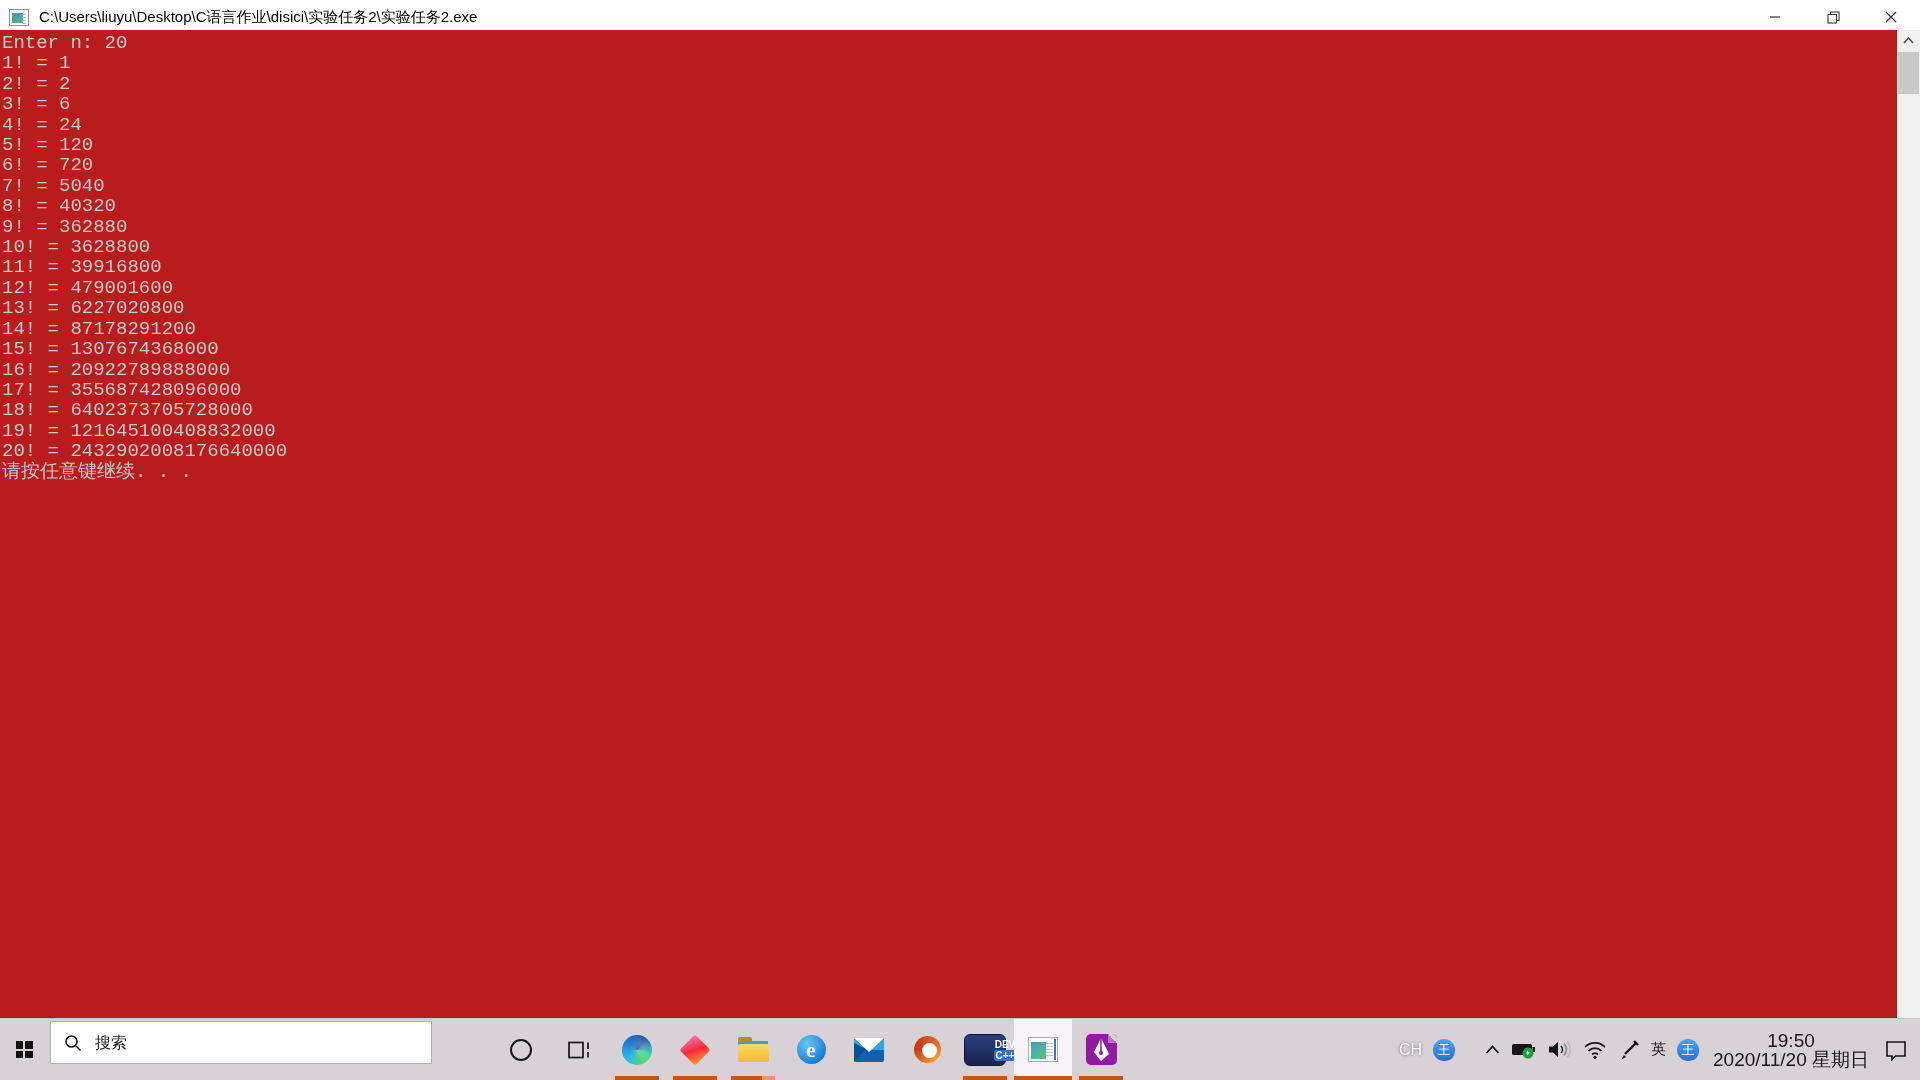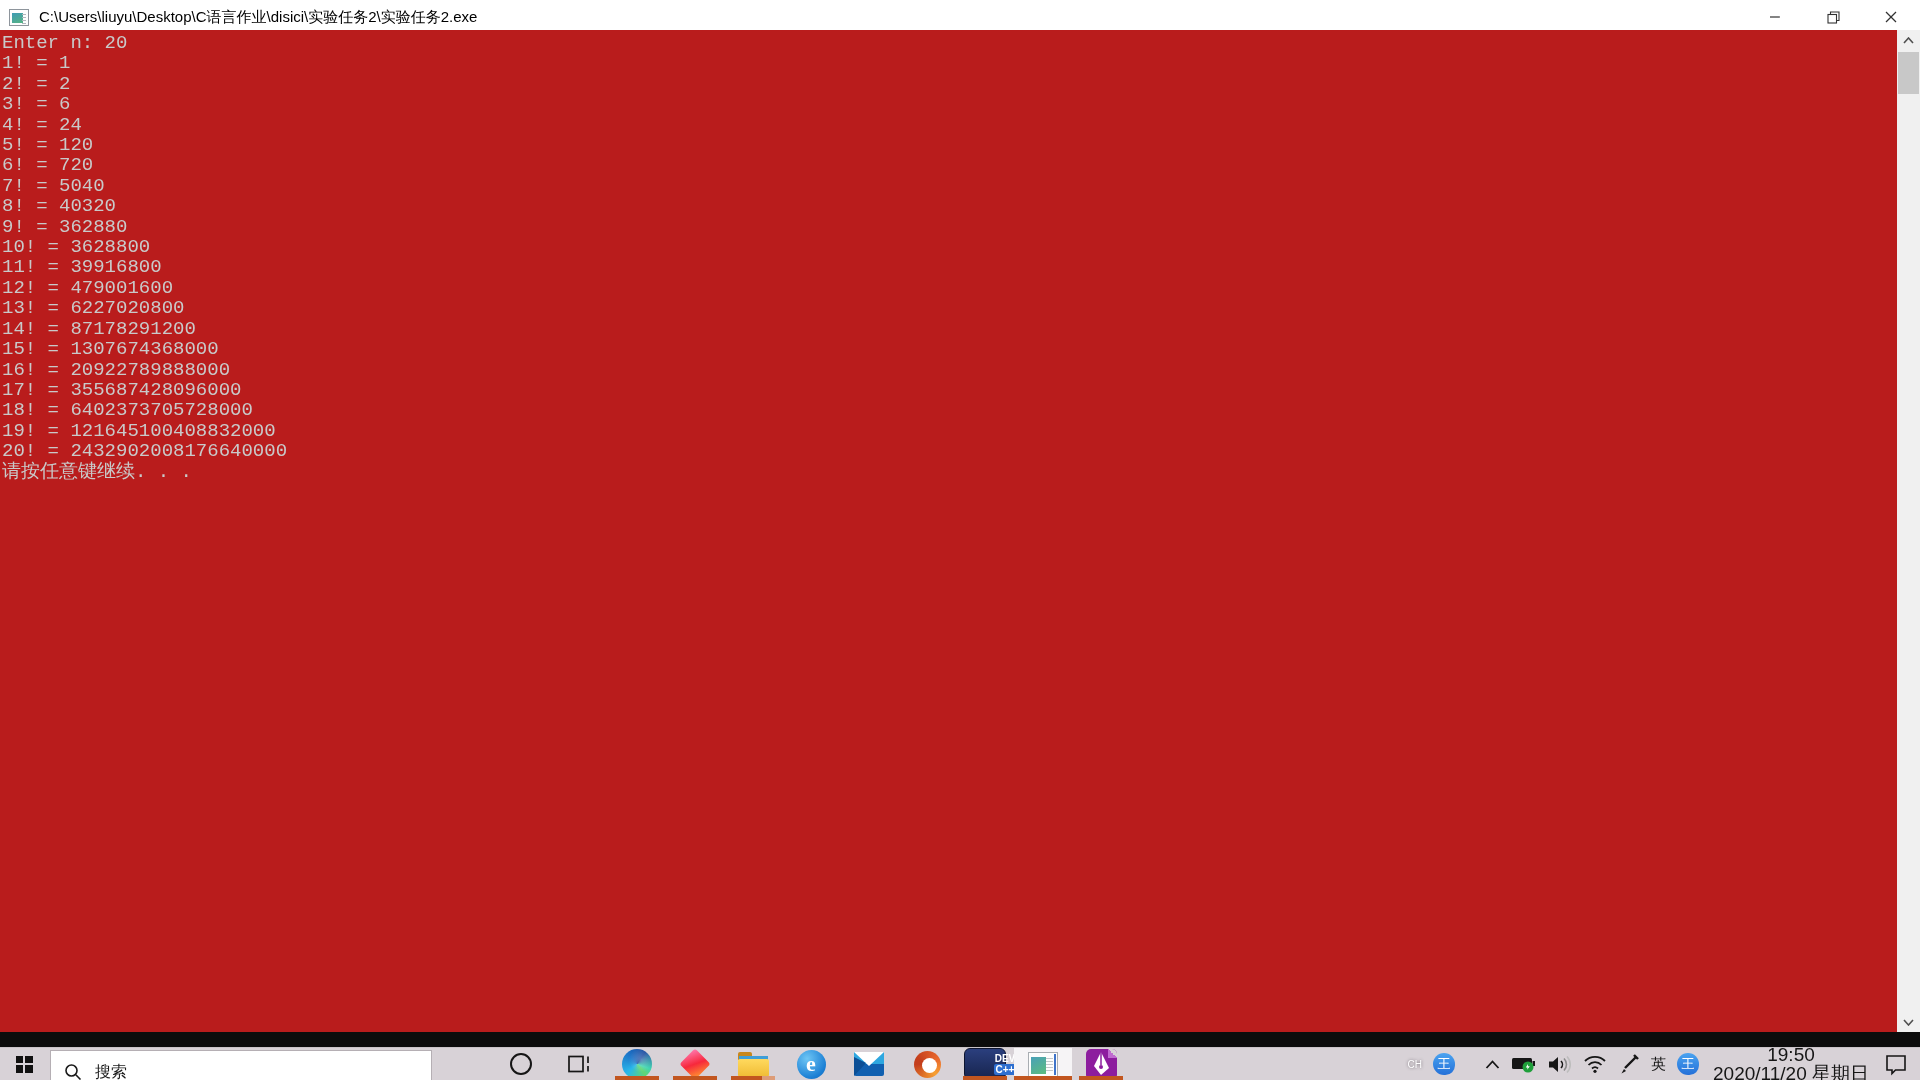--- a/index.html
+++ b/index.html
@@ -51,21 +51,21 @@
     background:#f0f0f0;
   }
   .scroll-arrow { position:absolute; left:0; width:23px; height:20px;
     display:flex; align-items:center; justify-content:center; }
   .scroll-arrow.up { top:0; }
   .scroll-arrow.down { bottom:0; }
   .scroll-thumb { position:absolute; top:22px; left:1px; width:21px; height:42px; background:#c8c8c8; }
 
   
   .taskbar {
-    position:absolute; bottom:0; left:0; right:0; height:33px;
+    position:absolute; bottom:0; left:0; right:0; height:62px;
     background:#d8d2d7; border-top:1px solid #c9c3c8;
   }
   .start-btn { position:absolute; left:0; top:0; width:48px; height:100%;
     display:flex; align-items:center; justify-content:center; }
   .win-logo { width:17px; height:17px; display:grid;
     grid-template-columns:1fr 1fr; grid-template-rows:1fr 1fr; gap:2px; }
   .win-logo div { background:#111; }
 
   .searchbox {
     position:absolute; left:50px; top:2px; height:43px; width:382px;
@@ -125,21 +125,21 @@
     background:repeating-linear-gradient(#c3c7cb 0 1px, transparent 1px 3px); }
   .icon-console-win .cw-bar { position:absolute; right:1px; top:1px; bottom:1px; width:2px; background:#3f74c9; }
   .icon-penapp { width:31px; height:31px; border-radius:5px; background:#8d1d9e;
     position:relative; display:flex; align-items:center; justify-content:center; overflow:hidden; }
   .icon-penapp .fold { position:absolute; top:0; right:0; width:9px; height:9px;
     background:linear-gradient(225deg,#d8d2d7 50%,#c06bd0 50%); }
 
   
   .tray { position:absolute; right:0; top:0; height:100%; display:flex; align-items:center; }
   .tray-item { display:flex; align-items:center; justify-content:center; margin-left:11px; }
-  .tray-lang { color:#fff; font-size:10px; text-shadow:0 0 3px rgba(90,80,90,.9); }
+  .tray-lang { color:#fff; font-size:16px; text-shadow:0 0 3px rgba(90,80,90,.9); }
   .ime-badge { width:22px; height:22px; border-radius:50% 50% 44% 50%;
     background:linear-gradient(#4aa3f0,#2470d8); color:#fff; font-size:13px;
     display:flex; align-items:center; justify-content:center; }
   .tray-chevron { margin-left:30px; }
   .ime-mode { font-size:15px; color:#161616; }
   .clock { text-align:center; font-size:19px; color:#161616; line-height:19px; margin:0 13px 0 14px; }
   .action-center { margin-right:12px; margin-left:2px; }
 </style>
 </head>
 <body>

